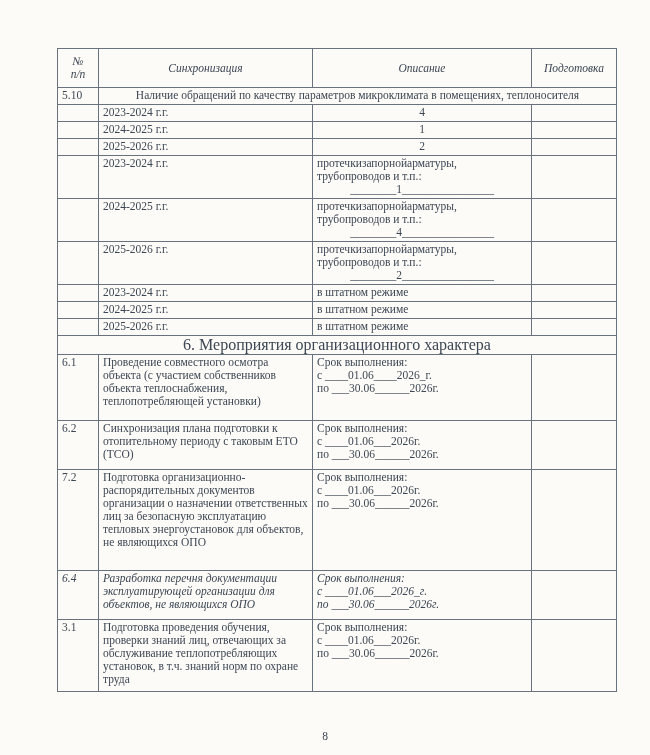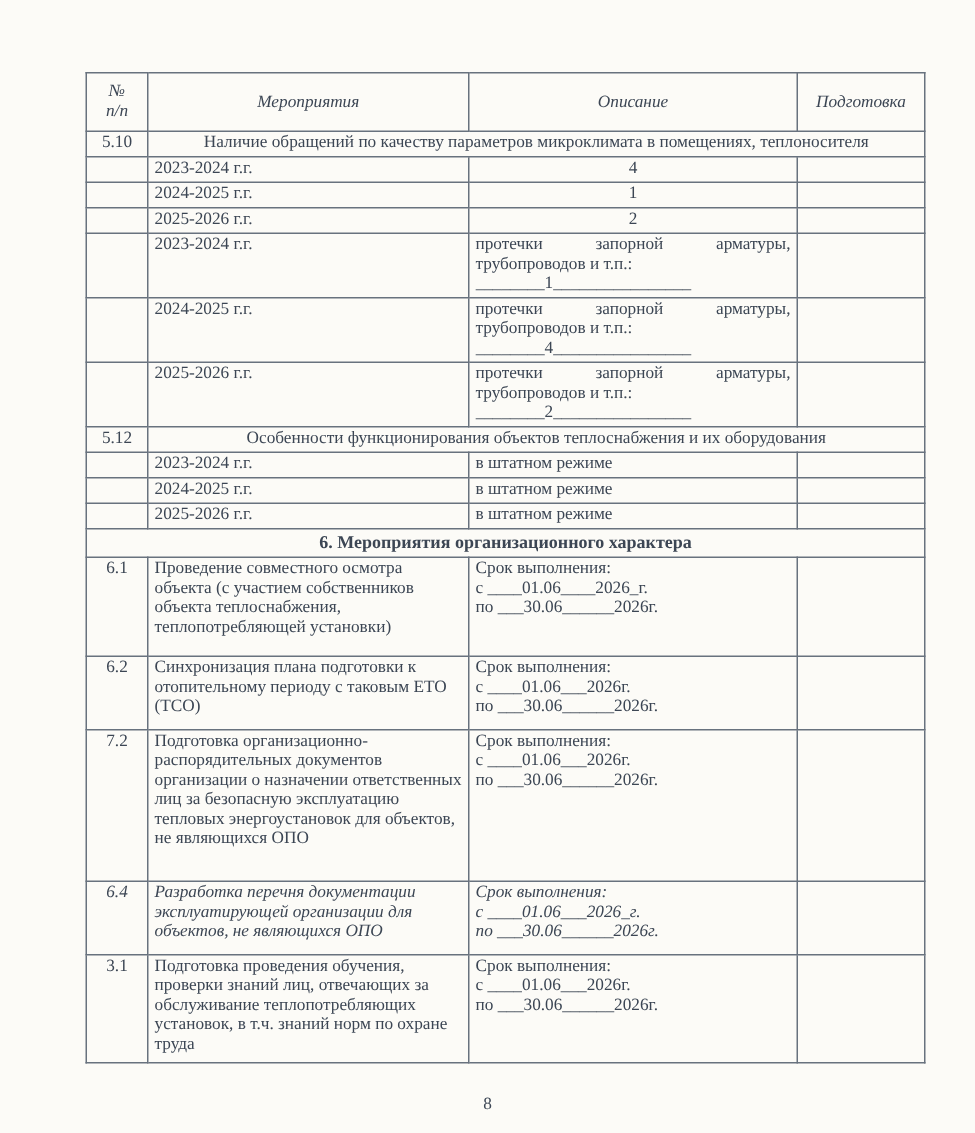--- a/index.html
+++ b/index.html
@@ -19,29 +19,29 @@
   table.doc td{
     border:1px solid #68727e;
     padding:1px 4px 2px 4px;
     vertical-align:top;
     word-wrap:break-word;
   }
   tr.hdr td{
     text-align:center;font-style:italic;
     vertical-align:middle;height:34px;padding:2px;
   }
-  td.num{text-align:center;margin-top:12px;}
+  td.num{margin-top:12px;}
   td.center{text-align:center;}
   tr.section td{
-    font-weight:bold;text-align:center;font-size:12px;
+    font-weight:normal;text-align:center;font-size:16px;
     padding:2px;height:14px;
   }
   tr.span-row td.span-cell{text-align:center;}
-  .justify-line{display:flex;justify-content:space-between;}
-  .value-line{text-align:left;white-space:nowrap;overflow:hidden;}
+  .justify-line{display:flex;justify-content:flex-start;}
+  .value-line{text-align:center;white-space:nowrap;overflow:hidden;}
   .desc-line{white-space:nowrap;overflow:hidden;}
   tr.row-0 td{height:27px;}
   tr.leak td{height:38px;}
   tr.row-14 td{height:62px;}
   tr.row-15 td{height:45px;}
   tr.row-16 td{height:97px;}
   tr.row-17 td{height:45px;font-style:italic;}
   tr.row-18 td{height:68px;}
   .footer{
     position:absolute;left:0;top:730px;width:650px;
@@ -58,21 +58,21 @@
         <col style="width:214px">
         <col style="width:219px">
         <col style="width:85px">
     </colgroup>
     <tbody id="tbody">
       <tr class="hdr">
         <td>
           <div>№</div>
           <div>п/п</div>
         </td>
-        <td>Мероприятия</td>
+        <td>Синхронизация</td>
         <td>Описание</td>
         <td>Подготовка</td>
       </tr>
         <tr class="row-1 span-row">
           <td class="num">5.10</td>
           <td class="span-cell" colspan="3">Наличие обращений по качеству параметров микроклимата в помещениях, теплоносителя</td>
         </tr>
         <tr class="row-2">
           <td class="num"></td>
           <td>2023-2024 г.г.</td>
@@ -126,24 +126,20 @@
             <div class="justify-line">
               <span>протечки</span>
               <span>запорной</span>
               <span>арматуры,</span>
             </div>
             <div class="desc-line">трубопроводов и т.п.:</div>
             <div class="value-line">________2________________</div>
           </td>
           <td></td>
         </tr>
-        <tr class="row-9 span-row">
-          <td class="num">5.12</td>
-          <td class="span-cell" colspan="3">Особенности функционирования объектов теплоснабжения и их оборудования</td>
-        </tr>
         <tr class="row-10">
           <td class="num"></td>
           <td>2023-2024 г.г.</td>
           <td>в штатном режиме</td>
           <td></td>
         </tr>
         <tr class="row-11">
           <td class="num"></td>
           <td>2024-2025 г.г.</td>
           <td>в штатном режиме</td>

